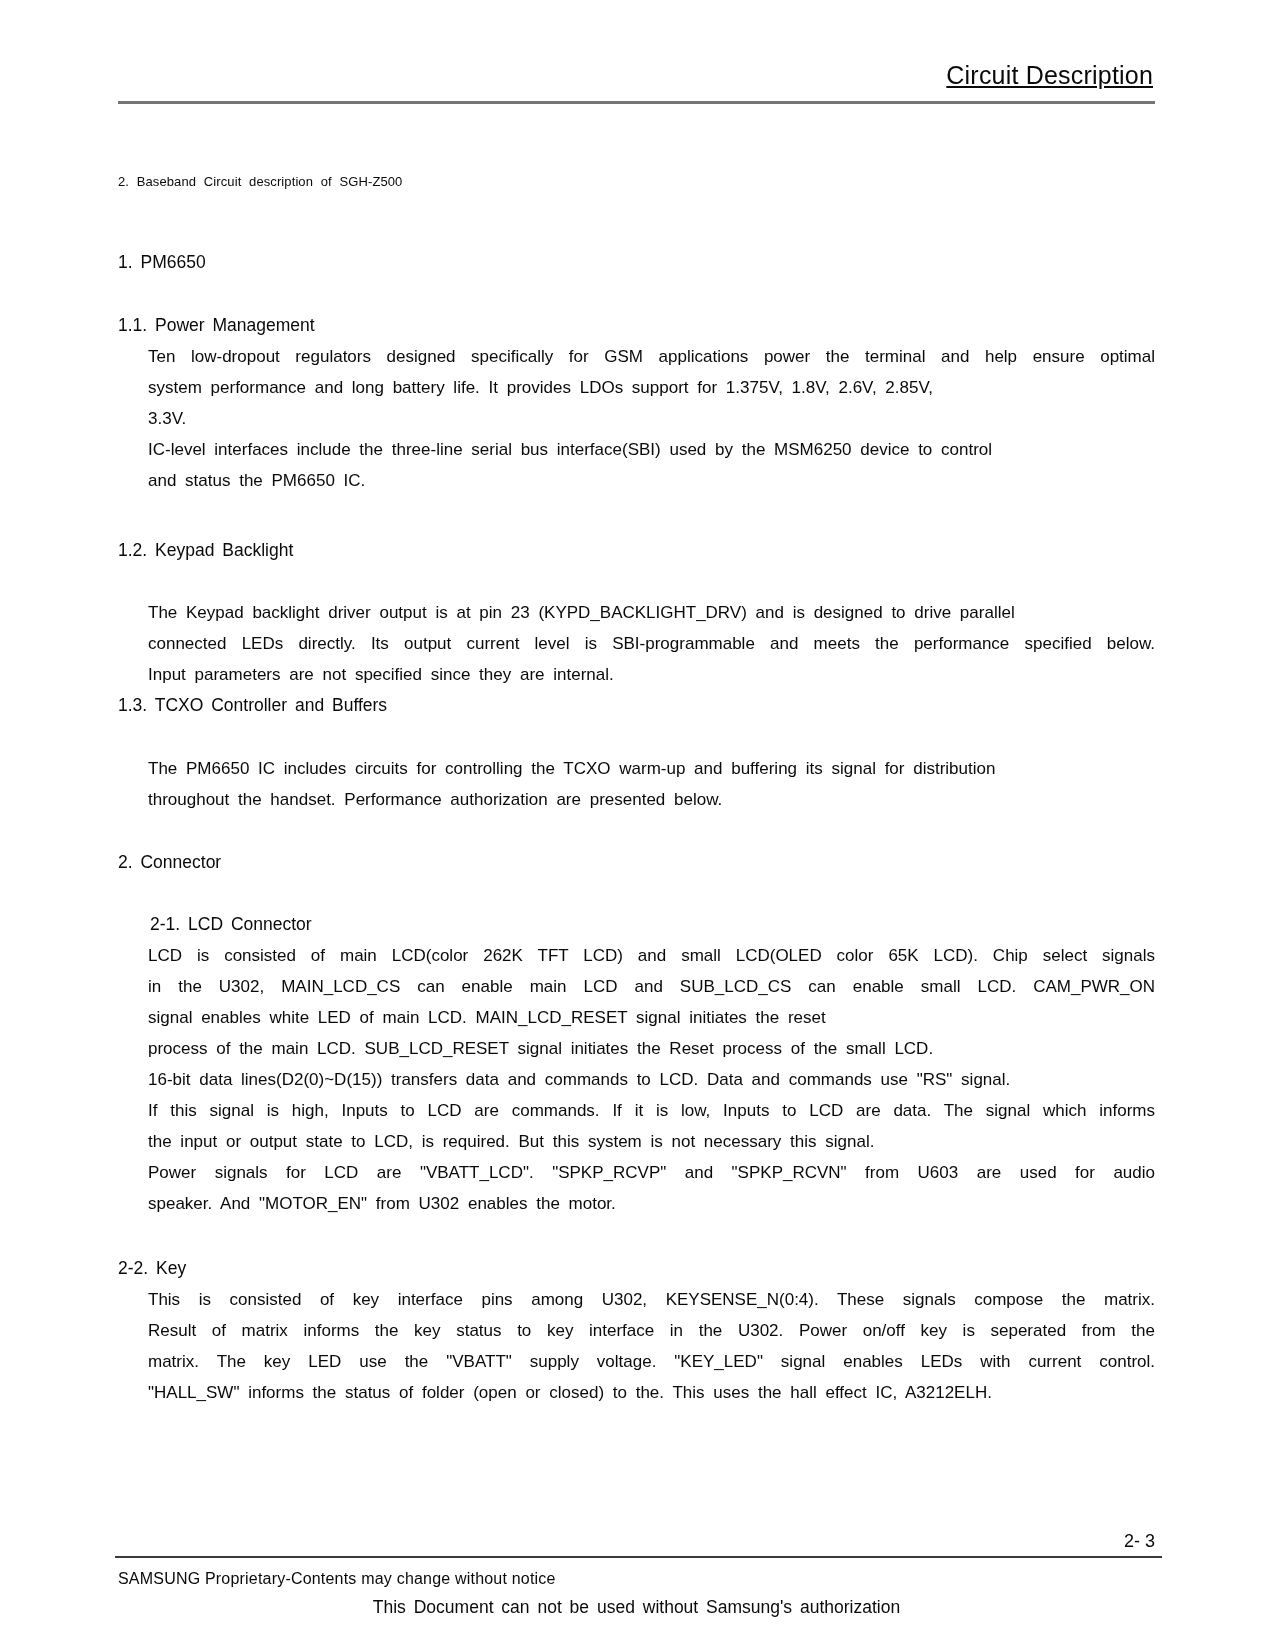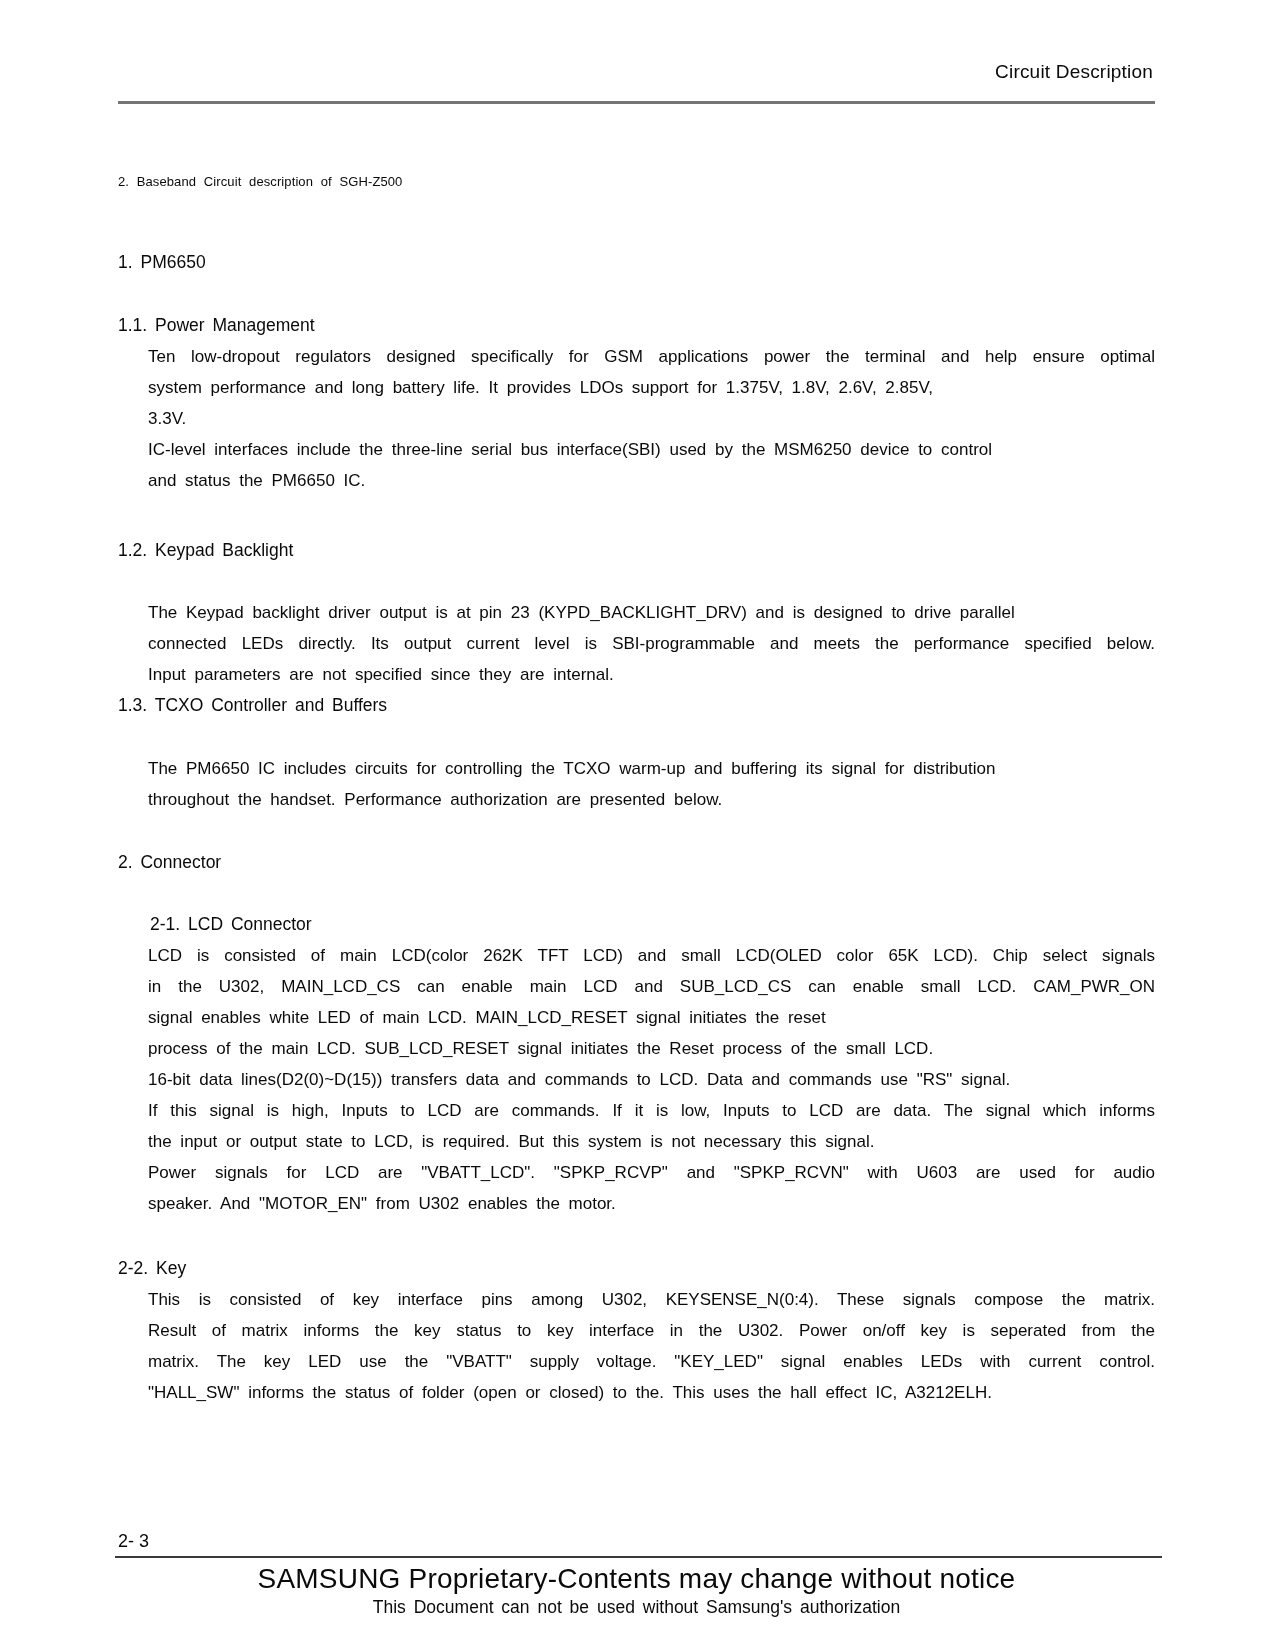--- a/index.html
+++ b/index.html
@@ -10,23 +10,24 @@
     background: #ffffff;
     font-family: "Liberation Sans", sans-serif;
     color: #0a0a0a;
     overflow: hidden;
     margin: 0 auto;
   }
   .header-title {
     position: absolute;
     top: 61px;
     right: 122px;
-    font-size: 19px;
+    font-size: 25px;
     letter-spacing: 0.2px;
     white-space: nowrap;
+    text-decoration: underline;
   }
   .header-rule {
     position: absolute;
     top: 101px;
     left: 118px;
     width: 1037px;
     height: 0;
     border-top: 3px solid #757575;
   }
   .content {
@@ -74,39 +75,39 @@
   .mt-s13 { }
   .mt-p13 { margin-top: 32px; }
   .mt-s2  { margin-top: 32px; }
   .mt-s21 { margin-top: 31px; padding-left: 32px; }
   .mt-s22 { margin-top: 34px; }
   .footer-pagenum {
     position: absolute;
     top: 1528px;
     left: 118px;
     width: 1037px;
-    text-align: left;
+    text-align: right;
     font-size: 18px;
     line-height: 26px;
   }
   .footer-rule {
     position: absolute;
     top: 1556px;
     left: 115px;
     width: 1047px;
     height: 0;
     border-top: 2px solid #3a3a3a;
   }
   .footer-notice-1 {
     position: absolute;
     top: 1565px;
     left: 118px;
     width: 1037px;
-    text-align: center;
-    font-size: 28px;
+    text-align: left;
+    font-size: 16px;
     line-height: 28px;
     letter-spacing: 0.2px;
   }
   .footer-notice-2 {
     position: absolute;
     top: 1594px;
     left: 118px;
     width: 1037px;
     text-align: center;
     font-size: 17.5px;
@@ -154,21 +155,21 @@
 
     <div class="h3 mt-s21">2-1. LCD Connector</div>
     <div class="para">
       <div class="line full">LCD is consisted of main LCD(color 262K TFT LCD) and small LCD(OLED color 65K LCD). Chip select signals</div>
       <div class="line full">in the U302, MAIN_LCD_CS can enable main LCD and SUB_LCD_CS can enable small LCD. CAM_PWR_ON</div>
       <div class="line short">signal enables white LED of main LCD. MAIN_LCD_RESET signal initiates the reset</div>
       <div class="line short">process of the main LCD. SUB_LCD_RESET signal initiates the Reset process of the small LCD.</div>
       <div class="line short">16-bit data lines(D2(0)~D(15)) transfers data and commands to LCD. Data and commands use "RS" signal.</div>
       <div class="line full">If this signal is high, Inputs to LCD are commands. If it is low, Inputs to LCD are data. The signal which informs</div>
       <div class="line short">the input or output state to LCD, is required. But this system is not necessary this signal.</div>
-      <div class="line full">Power signals for LCD are "VBATT_LCD". "SPKP_RCVP" and "SPKP_RCVN" with U603 are used for audio</div>
+      <div class="line full">Power signals for LCD are "VBATT_LCD". "SPKP_RCVP" and "SPKP_RCVN" from U603 are used for audio</div>
       <div class="line short">speaker. And "MOTOR_EN" from U302 enables the motor.</div>
     </div>
 
     <div class="h3 mt-s22">2-2. Key</div>
     <div class="para">
       <div class="line full">This is consisted of key interface pins among U302, KEYSENSE_N(0:4). These signals compose the matrix.</div>
       <div class="line full">Result of matrix informs the key status to key interface in the U302. Power on/off key is seperated from the</div>
       <div class="line full">matrix. The key LED use the "VBATT" supply voltage. "KEY_LED" signal enables LEDs with current control.</div>
       <div class="line short">"HALL_SW" informs the status of folder (open or closed) to the. This uses the hall effect IC, A3212ELH.</div>
     </div>

